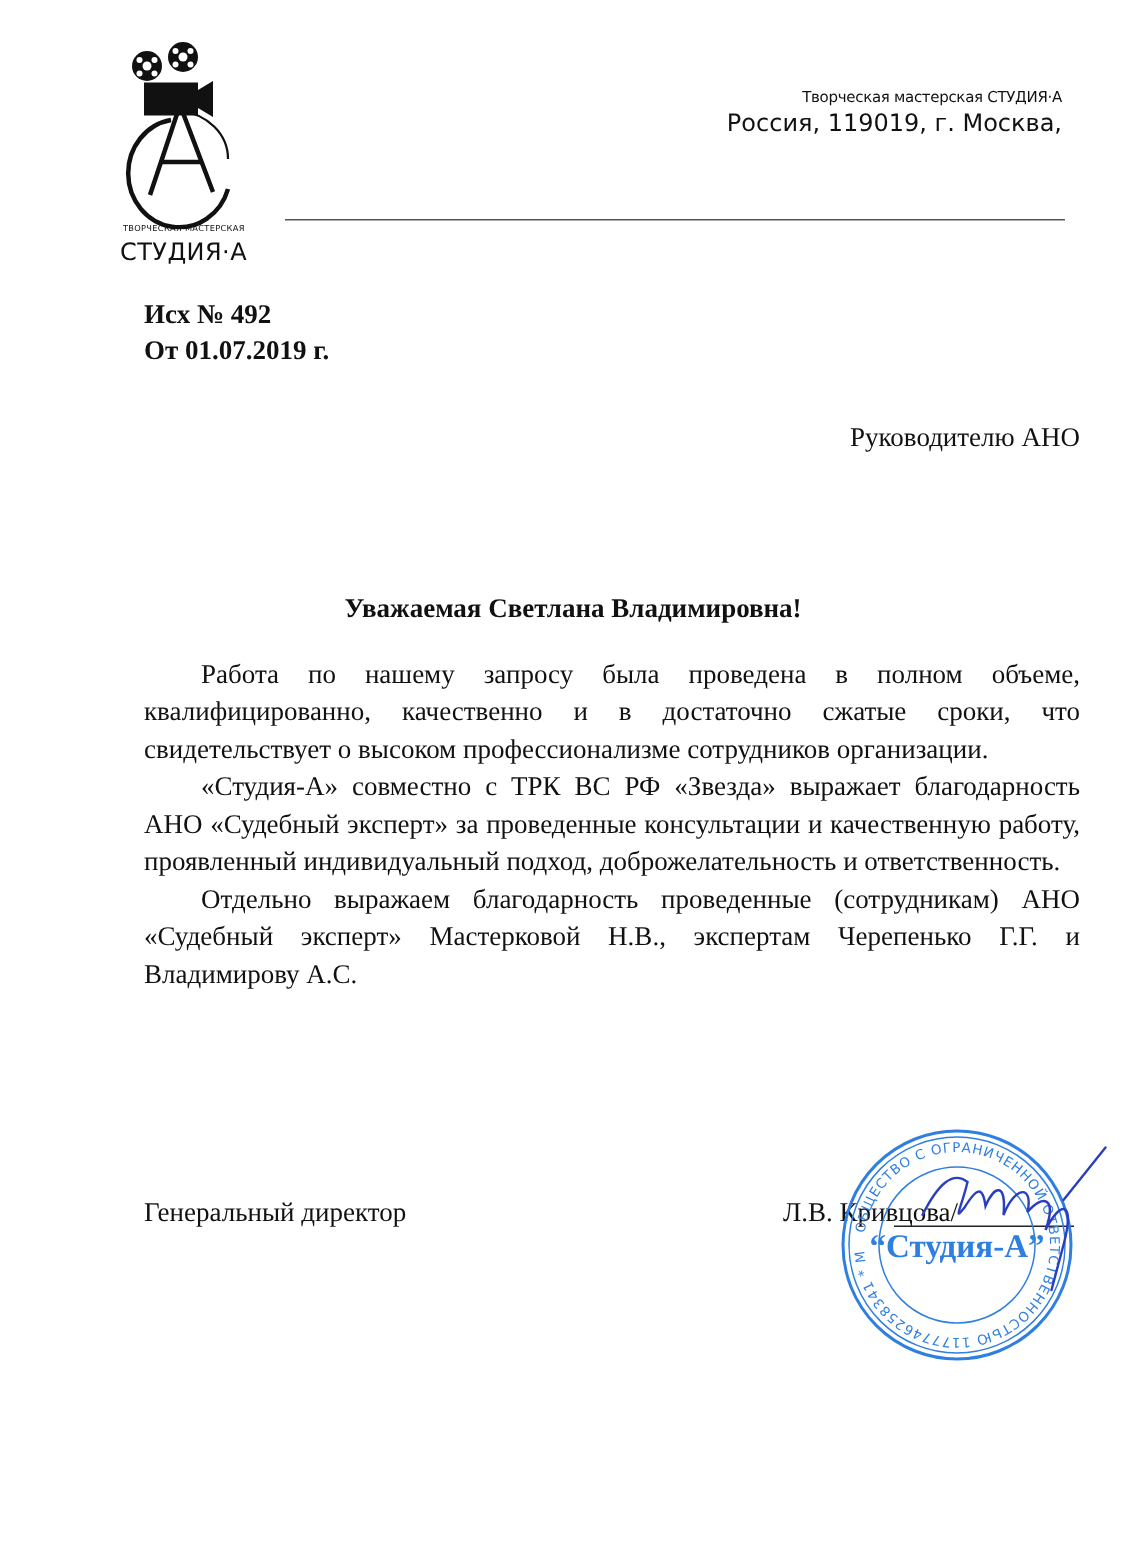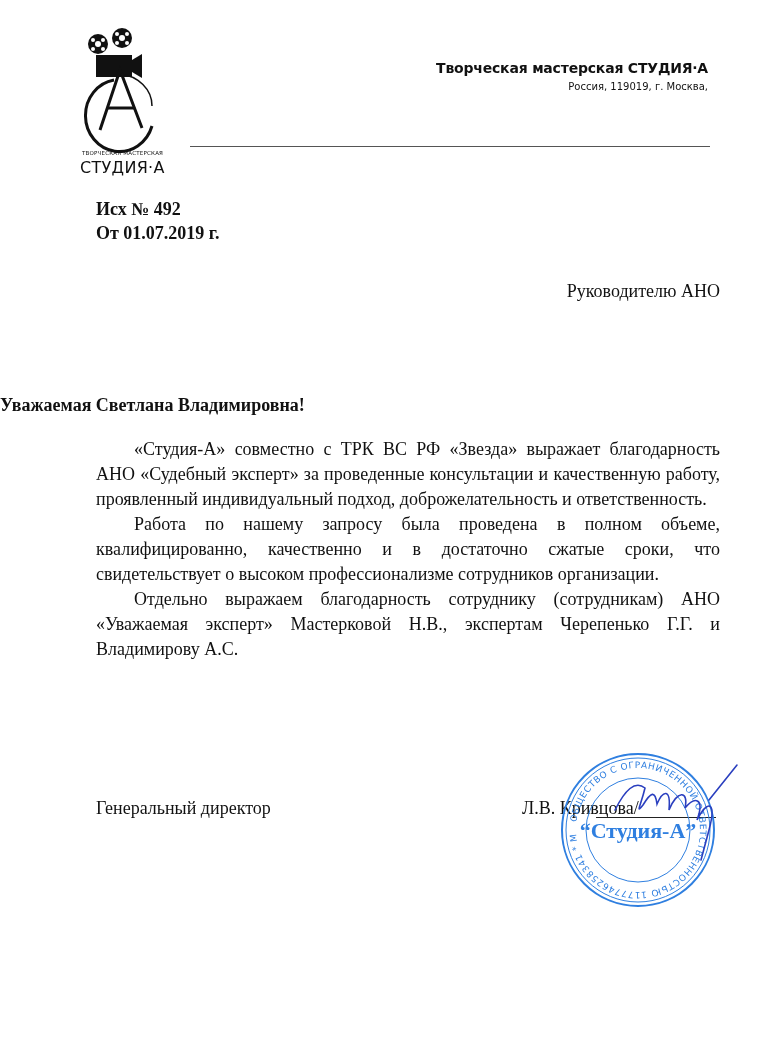--- a/index.html
+++ b/index.html
@@ -3,28 +3,28 @@
   <meta charset="utf-8">
   <style>
     html, body { margin: 0; padding: 0; background: #ffffff; }
     body { width: 764px; height: 1040px; position: relative; overflow: hidden; color: #111; }
     .logo { position: absolute; left: 80px; top: 28px; width: 120px; height: 150px; }
     .logo svg { position: absolute; left: 0; top: 0; }
     .logo-small { position: absolute; left: 2px; top: 122px; font-family: "DejaVu Sans", sans-serif; font-size: 5.5px; letter-spacing: 0.2px; text-transform: uppercase; white-space: nowrap; }
     .logo-big { position: absolute; left: 0px; top: 130px; font-family: "DejaVu Sans", sans-serif; font-size: 16px; letter-spacing: 0.3px; white-space: nowrap; }
 
     .org { position: absolute; right: 56px; top: 60px; text-align: right; font-family: "DejaVu Sans", sans-serif; }
-    .org-name { font-size: 14px; font-weight: bold; margin-bottom: 4px; letter-spacing: -0.2px; }
-    .org-line { font-size: 10px; line-height: 14px; }
+    .org-name { font-size: 10px; font-weight: normal; margin-bottom: 4px; letter-spacing: -0.2px; }
+    .org-line { font-size: 16px; line-height: 14px; }
     .divider { position: absolute; left: 190px; top: 146px; width: 520px; border-top: 1px solid #555; }
 
     .doc { font-family: "Liberation Serif", serif; font-size: 18px; }
     .ref { position: absolute; left: 96px; top: 197px; font-weight: bold; line-height: 24px; }
     .addressee { position: absolute; right: 44px; top: 279px; text-align: left; line-height: 24px; }
-    .salutation { position: absolute; left: 0; width: 764px; top: 395px; font-weight: bold; }
+    .salutation { position: absolute; left: 0; width: 764px; top: 395px; text-align: center; font-weight: bold; }
 
     .body { position: absolute; left: 96px; width: 624px; top: 437px; line-height: 25px; text-align: justify; }
     .body p { margin: 0; text-indent: 38px; }
 
     .sig-title { position: absolute; left: 96px; top: 798px; text-align: center; }
     .sig-name { position: absolute; left: 476px; top: 798px; margin-left: 46px; }
     .sig-line { position: absolute; left: 596px; top: 817px; width: 120px; border-top: 1px solid #222; }
 
     .stamp { position: absolute; left: 558px; top: 750px; width: 160px; height: 160px; }
     .signature { position: absolute; left: 605px; top: 760px; width: 140px; height: 110px; }
@@ -73,23 +73,23 @@
     <div>От 01.07.2019 г.</div>
   </div>
 
   <div class="addressee">
     <div>Руководителю АНО</div>
   </div>
 
   <div class="salutation">Уважаемая Светлана Владимировна!</div>
 
   <div class="body">
+    <p>Работа по нашему запросу была проведена в полном объеме, квалифицированно, качественно и в достаточно сжатые сроки, что свидетельствует о высоком профессионализме сотрудников организации.</p>
     <p>«Студия-А» совместно с ТРК ВС РФ «Звезда» выражает благодарность АНО «Судебный эксперт» за проведенные консультации и качественную работу, проявленный индивидуальный подход, доброжелательность и ответственность.</p>
-    <p>Работа по нашему запросу была проведена в полном объеме, квалифицированно, качественно и в достаточно сжатые сроки, что свидетельствует о высоком профессионализме сотрудников организации.</p>
-    <p>Отдельно выражаем благодарность сотруднику (сотрудникам) АНО «Уважаемая эксперт» Мастерковой Н.В., экспертам Черепенько Г.Г. и Владимирову А.С.</p>
+    <p>Отдельно выражаем благодарность проведенные (сотрудникам) АНО «Судебный эксперт» Мастерковой Н.В., экспертам Черепенько Г.Г. и Владимирову А.С.</p>
   </div>
 
   <div class="sig-title">Генеральный директор</div>
   <div class="sig-name">Л.В. Кривцова/</div>
   <div class="sig-line"></div>
 </div>
 
 <svg class="stamp" viewBox="0 0 160 160">
   <defs>
     <path id="stampArc" d="M80,80 m-62,0 a62,62 0 1,1 124,0 a62,62 0 1,1 -124,0"></path>

